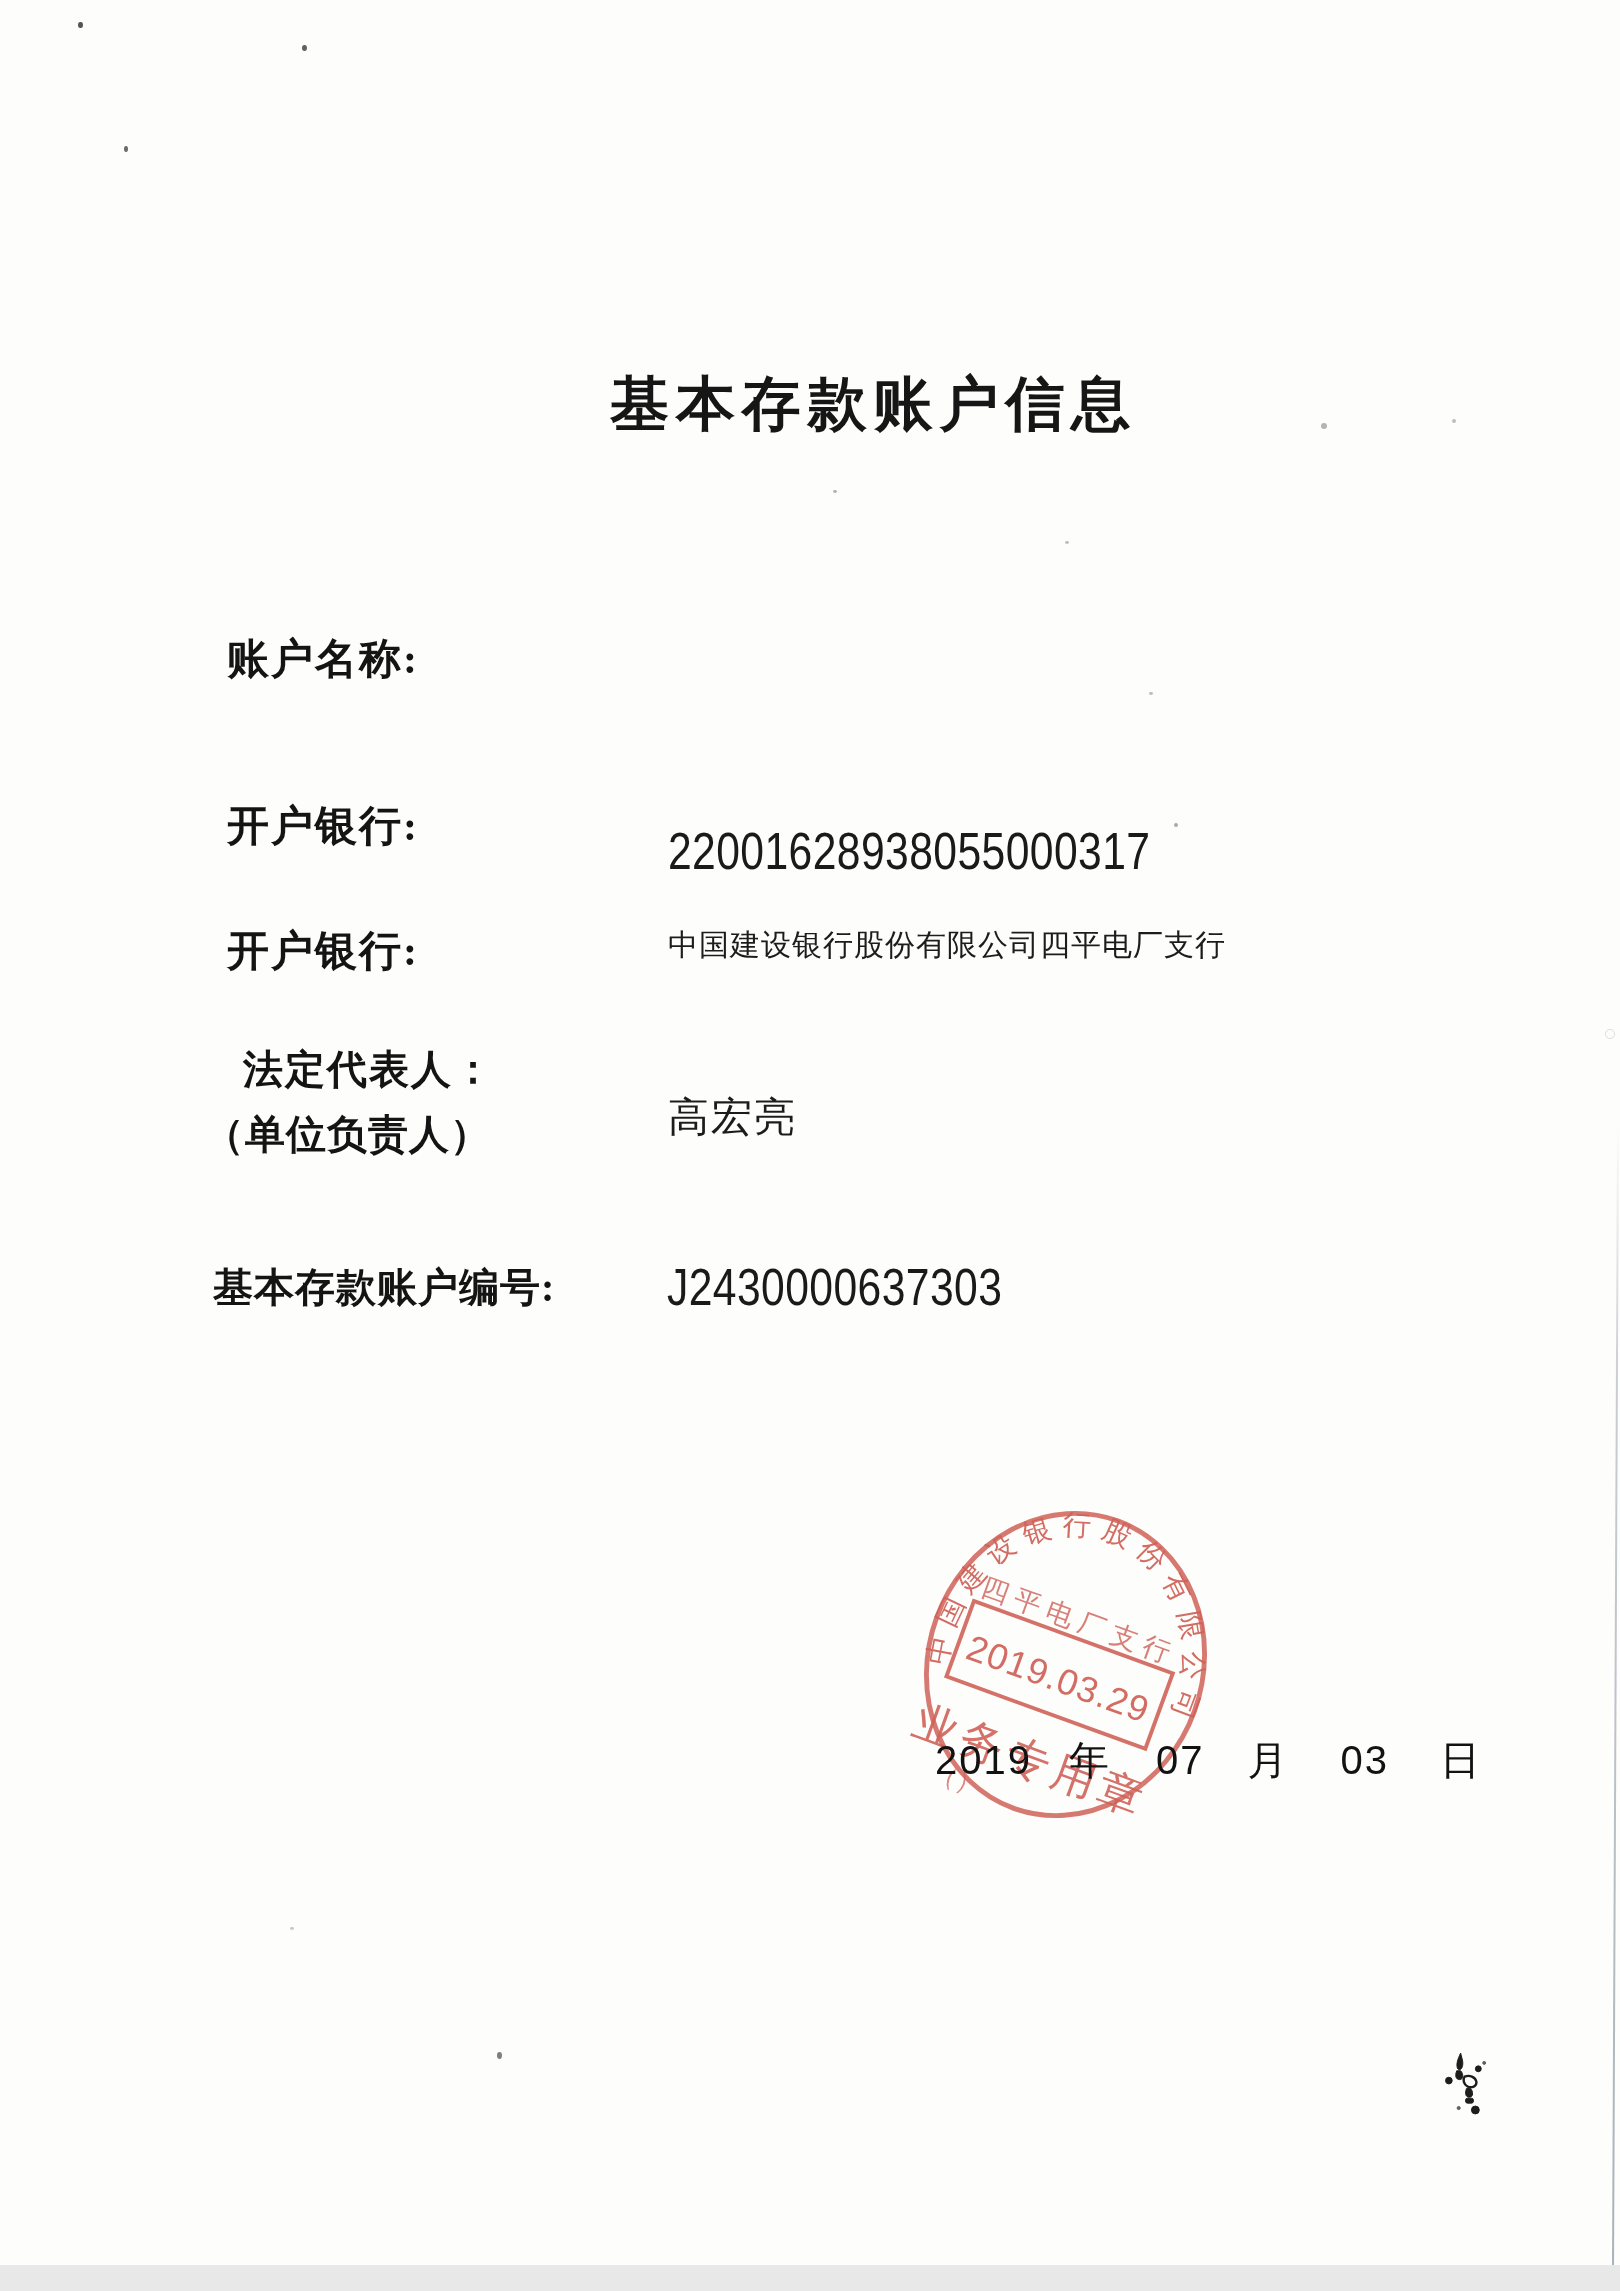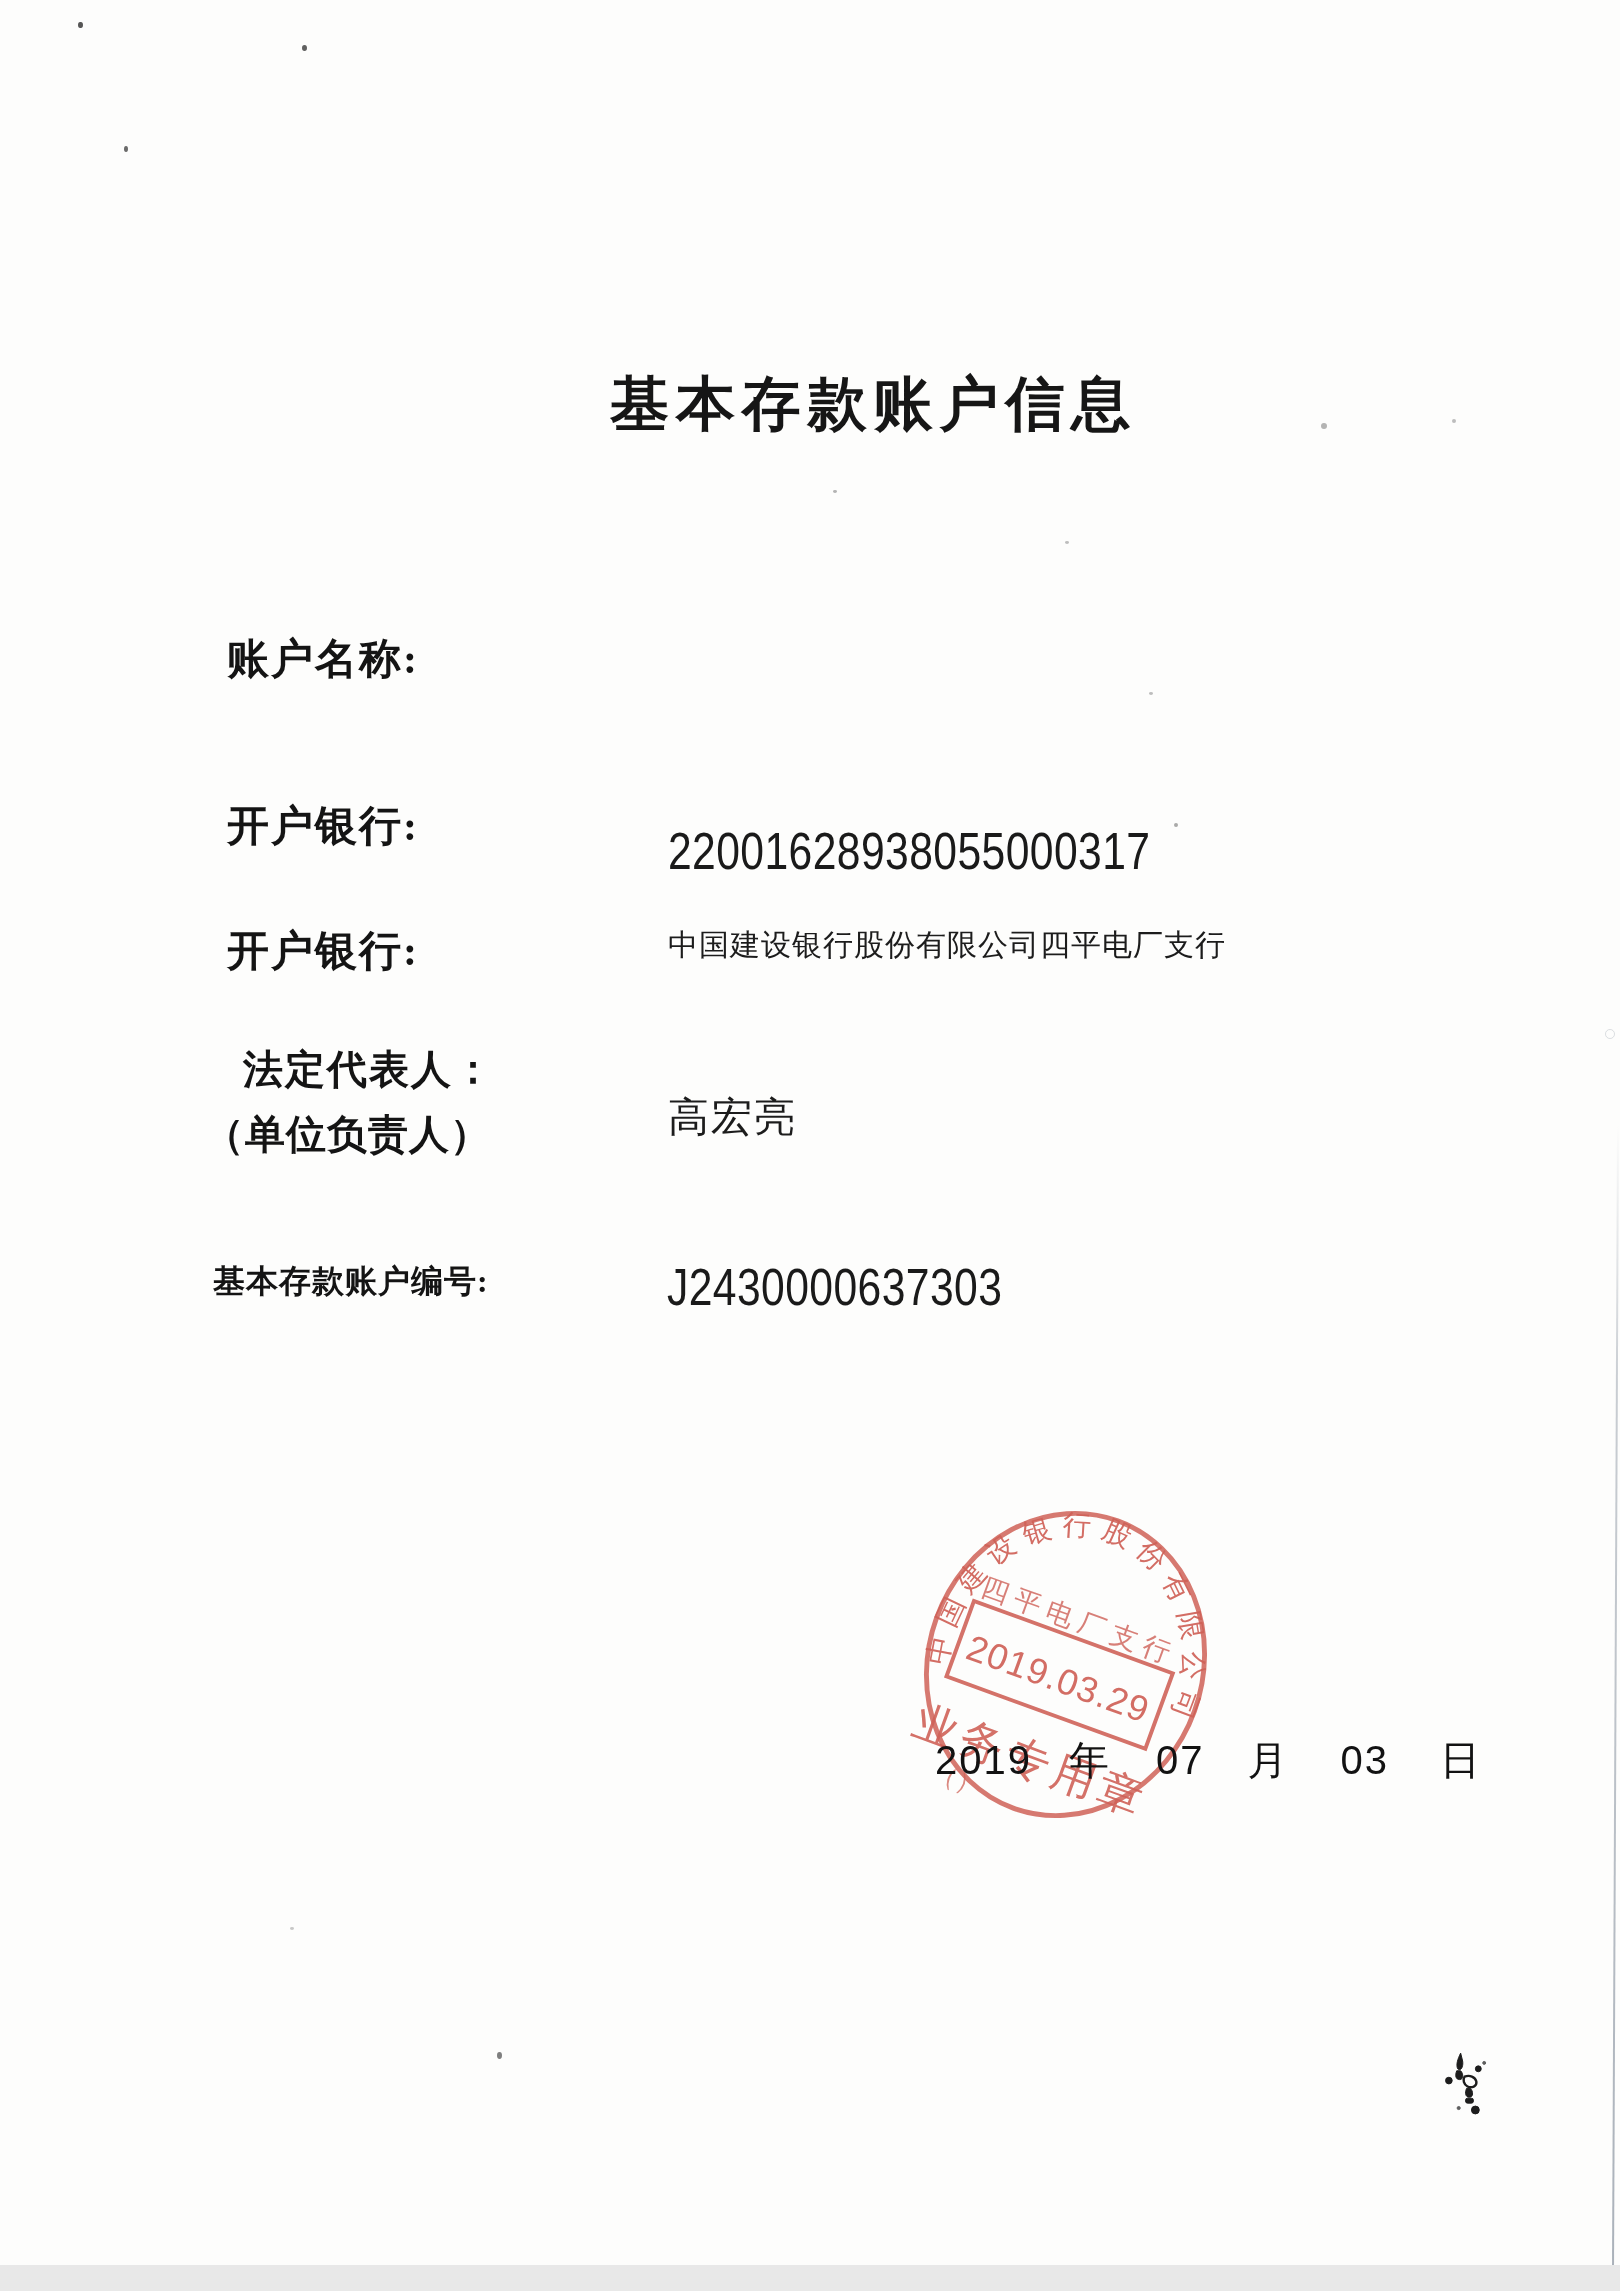--- a/index.html
+++ b/index.html
@@ -30,21 +30,21 @@
   
   .l1{left:227px;top:631px;font-size:42px;letter-spacing:2px;}
   .v1{left:668px;top:629px;font-size:42px;letter-spacing:1px;}
   .l2{left:227px;top:798px;font-size:42px;letter-spacing:2px;}
   .v2{left:668px;top:821px;font-size:52px;}
   .l3{left:227px;top:923px;font-size:42px;letter-spacing:2px;}
   .v3{left:668px;top:925px;font-size:30px;letter-spacing:1px;}
   .l4a{left:223px;top:1042px;font-size:40px;letter-spacing:2px;margin-left:20px;}
   .l4b{left:204px;top:1107px;font-size:40px;letter-spacing:1px;}
   .v4{left:668px;top:1090px;font-size:41px;letter-spacing:2px;}
-  .l5{left:213px;top:1260px;font-size:32px;letter-spacing:1px;}
+  .l5{left:213px;top:1260px;font-size:40px;letter-spacing:1px;}
   .v5{left:667px;top:1257px;font-size:52px;}
   
   .dateline{
     left:935px;top:1733px;
     font-size:40px;color:#121212;
     z-index:5;display:flex;align-items:baseline;
   }
   .dateline .dn{font-family:"Liberation Sans","DejaVu Sans",sans-serif;letter-spacing:2px;}
   .dy{margin-right:37px;}  .du1{margin-right:47px;}
   .dm{margin-right:43px;}  .du2{margin-right:53px;}

